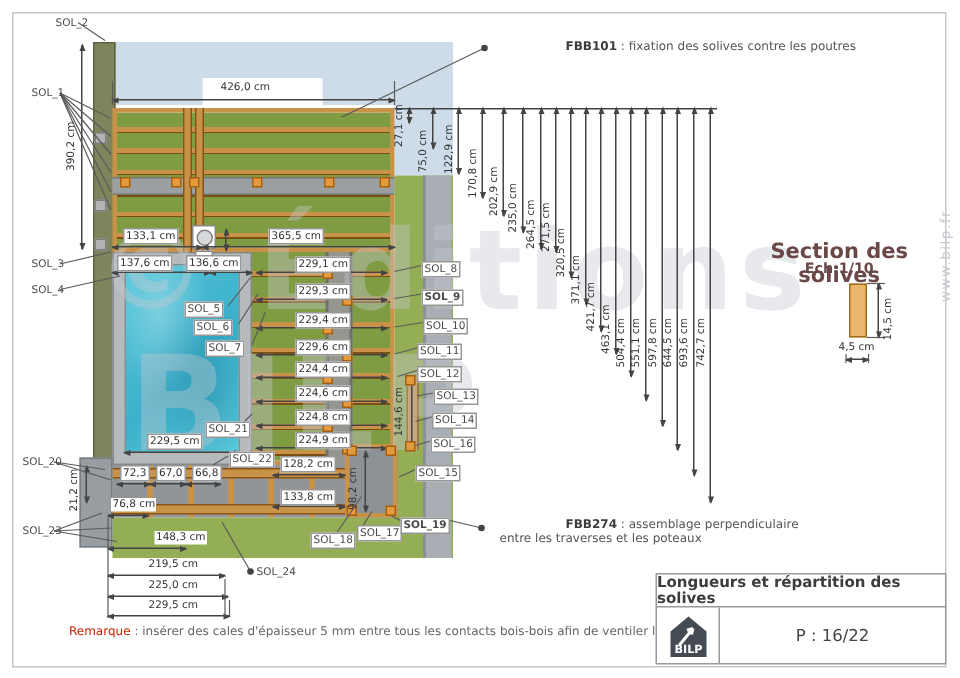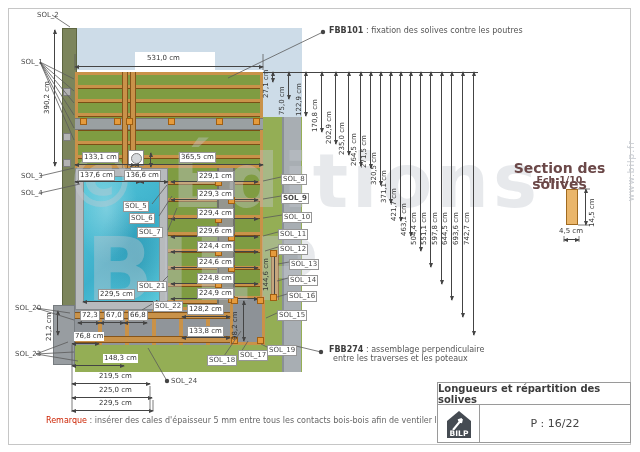--- a/index.html
+++ b/index.html
@@ -34,21 +34,21 @@
   .hdim::after{content:"";position:absolute;right:-1px;top:-2px;width:0;height:0;border-top:2px solid transparent;border-bottom:2px solid transparent;border-left:5px solid #444;}
   .vdim{position:absolute;width:0;border-left:1px solid #444;z-index:3;}
   .vdim::before{content:"";position:absolute;top:-1px;left:-2.5px;width:0;height:0;border-left:2px solid transparent;border-right:2px solid transparent;border-bottom:5px solid #444;}
   .vdim::after{content:"";position:absolute;bottom:-1px;left:-2.5px;width:0;height:0;border-left:2px solid transparent;border-right:2px solid transparent;border-top:5px solid #444;}
   .dim-label{position:absolute;font-size:7px;line-height:9px;color:#333;background:#fff;padding:0 1px;white-space:nowrap;z-index:4;}
   .boxed{border:1px solid #979797;background:#fff;}
   .vlabel{position:absolute;font-size:7px;line-height:9px;color:#333;white-space:nowrap;writing-mode:vertical-rl;transform:rotate(180deg);z-index:4;}
   .sol-label{position:absolute;font-size:7px;line-height:9px;color:#4a4a4a;white-space:nowrap;z-index:4;padding:0 1px;}
   
   .fbb{position:absolute;font-size:8px;color:#555;z-index:5;white-space:nowrap;}
-  .fbb b{color:#3d3d3d;}
+  .fbb b{color:#3d3d3d;margin-left:48px;}
   .section-title{position:absolute;text-align:center;color:#6b4848;font-weight:bold;z-index:5;}
   .section-rect{position:absolute;background:#eab66b;border:1px solid #a06a20;box-sizing:border-box;z-index:3;}
   
   #tblock{position:absolute;left:437px;top:382px;width:192px;height:59px;border:1px solid #9a9a9a;background:#fff;z-index:6;display:flex;flex-direction:column;}
   #tblock .hd{height:21px;border-bottom:1px solid #9a9a9a;display:flex;align-items:center;justify-content:center;font-size:10px;font-weight:bold;color:#3c3c3c;}
   #tblock .row{flex:1;display:flex;}
   #tblock .cell{display:flex;align-items:center;justify-content:center;font-size:11px;color:#444;}
   #tblock .c1{width:41px;border-right:1px solid #9a9a9a;}
   #tblock .c2{width:75px;border-right:1px solid #9a9a9a;}
   #tblock .c3{flex:1;}
@@ -127,21 +127,21 @@
         </svg>
       </div>
       <div class="cell c3">P : 16/22</div>
     </div>
   </div>
 
   <div id="remark"><span class="red">Remarque</span><span> : insérer des cales d'épaisseur 5 mm entre tous les contacts bois-bois afin de ventiler la structure</span></div>
 
   <div id="plan" class="abs" style="left:0;top:0;width:640px;height:452px;">
       <div class="hdim" style="left: 75px; top: 66px; width: 188px;"></div>
-      <div class="dim-label" style="left: 146px; top: 54px;">531,0 cm</div>
+      <div class="dim-label" style="left: 146px; top: 54px;">426,0 cm</div>
       <div class="hdim" style="left: 75px; top: 164px; width: 60px;"></div>
       <div class="dim-label boxed" style="left: 82px; top: 152px;">133,1 cm</div>
       <div class="hdim" style="left: 135px; top: 164px; width: 128px;"></div>
       <div class="dim-label boxed" style="left: 179px; top: 152px;">365,5 cm</div>
       <div class="hdim" style="left: 75px; top: 181px; width: 65px;"></div>
       <div class="dim-label boxed" style="left: 78px; top: 170px;">137,6 cm</div>
       <div class="hdim" style="left: 140px; top: 181px; width: 28px;"></div>
       <div class="dim-label boxed" style="left: 124px; top: 170px;">136,6 cm</div>
       <div class="hdim" style="left: 83px; top: 301px; width: 77px;"></div>
       <div class="dim-label boxed" style="left: 98px; top: 289px;">229,5 cm</div>
@@ -241,21 +241,21 @@
       <div class="sol-label boxed" style="left: 281px; top: 193px; font-weight: bold;">SOL_9</div>
       <div class="sol-label boxed" style="left: 282px; top: 212px;">SOL_10</div>
       <div class="sol-label boxed" style="left: 278px; top: 229px;">SOL_11</div>
       <div class="sol-label boxed" style="left: 278px; top: 244px;">SOL_12</div>
       <div class="sol-label boxed" style="left: 289px; top: 259px;">SOL_13</div>
       <div class="sol-label boxed" style="left: 288px; top: 275px;">SOL_14</div>
       <div class="sol-label boxed" style="left: 287px; top: 291px;">SOL_16</div>
       <div class="sol-label boxed" style="left: 277px; top: 310px;">SOL_15</div>
       <div class="sol-label boxed" style="left: 238px; top: 350px;">SOL_17</div>
       <div class="sol-label boxed" style="left: 207px; top: 355px;">SOL_18</div>
-      <div class="sol-label boxed" style="left: 267px; top: 345px;">SOL_19</div>
+      <div class="sol-label boxed" style="left: 267px; top: 345px; font-weight: bold;">SOL_19</div>
       <div class="sol-label" style="left: 14px; top: 304px;">SOL_20</div>
       <div class="sol-label boxed" style="left: 137px; top: 281px;">SOL_21</div>
       <div class="sol-label boxed" style="left: 153px; top: 301px;">SOL_22</div>
       <div class="sol-label" style="left: 14px; top: 350px;">SOL_23</div>
       <div class="sol-label" style="left: 170px; top: 377px;">SOL_24</div>
       <div class="osq" style="left: 80px; top: 118px;"></div>
       <div class="osq" style="left: 114px; top: 118px;"></div>
       <div class="osq" style="left: 126px; top: 118px;"></div>
       <div class="osq" style="left: 168px; top: 118px;"></div>
       <div class="osq" style="left: 216px; top: 118px;"></div>

